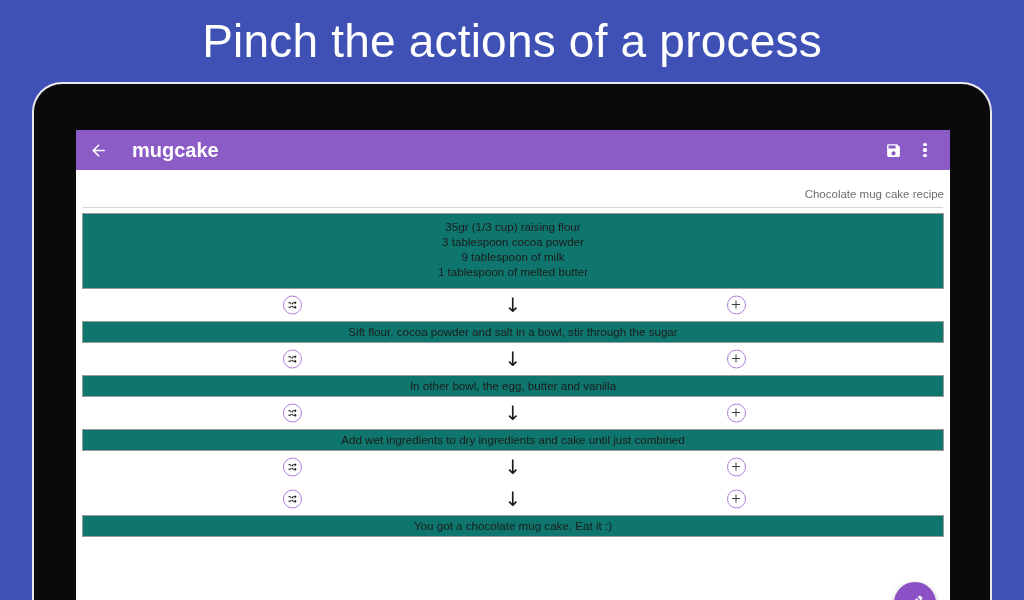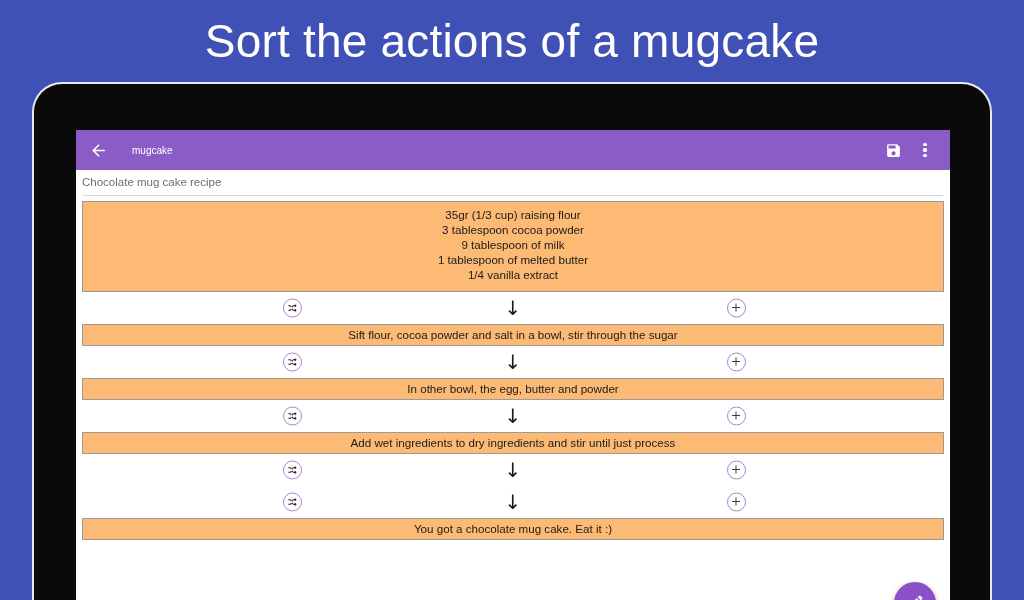--- a/index.html
+++ b/index.html
@@ -68,22 +68,22 @@
   .toolbar-back {
     width: 26px;
     height: 26px;
     display: flex;
     align-items: center;
     justify-content: center;
     flex: 0 0 auto;
   }
   .toolbar-title {
     color: #ffffff;
-    font-size: 10px;
-    font-weight: 400;
+    font-size: 20px;
+    font-weight: 700;
     margin-left: 21px;
     flex: 1 1 auto;
     white-space: nowrap;
     overflow: hidden;
   }
   .toolbar-action {
     width: 28px;
     height: 28px;
     display: flex;
     align-items: center;
@@ -110,36 +110,36 @@
   
   .app-content {
     position: relative;
     height: 460px;
     background: #ffffff;
     padding: 0 6px;
     overflow: hidden;
   }
 
   .recipe-heading {
-    text-align: left;
+    text-align: right;
     font-size: 11.5px;
     color: #6d6d6d;
-    padding: 6px 0 7px;
+    padding: 18px 0 7px;
   }
 
   .heading-divider {
     height: 1px;
     background: #d6d6d6;
     margin: 0 1px 5px;
   }
 
   
   .panel {
     border: 1px solid #9b9b9b;
-    background: #fdba74;
+    background: #0f766e;
     text-align: center;
     color: #1b1b1b;
   }
 
   .ingredients-panel {
     padding: 6px 8px 8px;
     font-size: 11.6px;
     line-height: 14.9px;
   }
   .ingredients-panel div { white-space: nowrap; }
@@ -197,21 +197,21 @@
     display: flex;
     align-items: center;
     justify-content: center;
     box-shadow: 0 2px 5px rgba(0,0,0,0.35);
   }
 </style>
 </head>
 <body>
 
 <div class="promo-banner">
-  <div class="promo-title">Sort the actions of a mugcake</div>
+  <div class="promo-title">Pinch the actions of a process</div>
 </div>
 
 <div class="device">
   <div class="device-screen">
 
     <div class="app-toolbar">
 
       <div class="toolbar-back">
         <svg width="19" height="19" viewBox="0 0 24 24" aria-hidden="true">
           <path d="M20 11H7.8l5.6-5.6L12 4l-8 8 8 8 1.4-1.4L7.8 13H20z" fill="#ffffff"></path>
@@ -238,21 +238,20 @@
     <div class="app-content">
 
       <div class="recipe-heading">Chocolate mug cake recipe</div>
       <div class="heading-divider"></div>
 
       <div class="panel ingredients-panel">
         <div>35gr (1/3 cup) raising flour</div>
         <div>3 tablespoon cocoa powder</div>
         <div>9 tablespoon of milk</div>
         <div>1 tablespoon of melted butter</div>
-        <div>1/4 vanilla extract</div>
       </div>
 
       <div class="connector-row">
         <div class="circle-btn swap">
           <svg width="11" height="11" viewBox="0 0 24 24" aria-hidden="true">
             <path d="M17 3l4 4-4 4V8h-3.2L11 11.3 9.6 9.6 12.9 6H17V3zM3 6h4.5l2.2 2.5-1.4 1.6L7 8H3V6zm0 10h4l1.7-2.1 1.4 1.6L8 18H3v-2zm10.8 0H17v-3l4 4-4 4v-3h-4.1l-2.7-3.1 1.4-1.6L13.8 16z" fill="#1b1b1b"></path>
           </svg>
         </div>
         <div class="connector-arrow">↓</div>
         <div class="circle-btn add">
@@ -271,37 +270,37 @@
           </svg>
         </div>
         <div class="connector-arrow">↓</div>
         <div class="circle-btn add">
           <svg width="12" height="12" viewBox="0 0 24 24" aria-hidden="true">
             <path d="M11 4h2v7h7v2h-7v7h-2v-7H4v-2h7z" fill="#3a3a3a"></path>
           </svg>
         </div>
       </div>
 
-      <div class="panel step-panel">In other bowl, the egg, butter and powder</div>
-
-      <div class="connector-row">
-        <div class="circle-btn swap">
-          <svg width="11" height="11" viewBox="0 0 24 24" aria-hidden="true">
-            <path d="M17 3l4 4-4 4V8h-3.2L11 11.3 9.6 9.6 12.9 6H17V3zM3 6h4.5l2.2 2.5-1.4 1.6L7 8H3V6zm0 10h4l1.7-2.1 1.4 1.6L8 18H3v-2zm10.8 0H17v-3l4 4-4 4v-3h-4.1l-2.7-3.1 1.4-1.6L13.8 16z" fill="#1b1b1b"></path>
-          </svg>
-        </div>
-        <div class="connector-arrow">↓</div>
-        <div class="circle-btn add">
-          <svg width="12" height="12" viewBox="0 0 24 24" aria-hidden="true">
-            <path d="M11 4h2v7h7v2h-7v7h-2v-7H4v-2h7z" fill="#3a3a3a"></path>
-          </svg>
-        </div>
-      </div>
-
-      <div class="panel step-panel">Add wet ingredients to dry ingredients and stir until just process</div>
+      <div class="panel step-panel">In other bowl, the egg, butter and vanilla</div>
+
+      <div class="connector-row">
+        <div class="circle-btn swap">
+          <svg width="11" height="11" viewBox="0 0 24 24" aria-hidden="true">
+            <path d="M17 3l4 4-4 4V8h-3.2L11 11.3 9.6 9.6 12.9 6H17V3zM3 6h4.5l2.2 2.5-1.4 1.6L7 8H3V6zm0 10h4l1.7-2.1 1.4 1.6L8 18H3v-2zm10.8 0H17v-3l4 4-4 4v-3h-4.1l-2.7-3.1 1.4-1.6L13.8 16z" fill="#1b1b1b"></path>
+          </svg>
+        </div>
+        <div class="connector-arrow">↓</div>
+        <div class="circle-btn add">
+          <svg width="12" height="12" viewBox="0 0 24 24" aria-hidden="true">
+            <path d="M11 4h2v7h7v2h-7v7h-2v-7H4v-2h7z" fill="#3a3a3a"></path>
+          </svg>
+        </div>
+      </div>
+
+      <div class="panel step-panel">Add wet ingredients to dry ingredients and cake until just combined</div>
 
       <div class="connector-row">
         <div class="circle-btn swap">
           <svg width="11" height="11" viewBox="0 0 24 24" aria-hidden="true">
             <path d="M17 3l4 4-4 4V8h-3.2L11 11.3 9.6 9.6 12.9 6H17V3zM3 6h4.5l2.2 2.5-1.4 1.6L7 8H3V6zm0 10h4l1.7-2.1 1.4 1.6L8 18H3v-2zm10.8 0H17v-3l4 4-4 4v-3h-4.1l-2.7-3.1 1.4-1.6L13.8 16z" fill="#1b1b1b"></path>
           </svg>
         </div>
         <div class="connector-arrow">↓</div>
         <div class="circle-btn add">
           <svg width="12" height="12" viewBox="0 0 24 24" aria-hidden="true">

